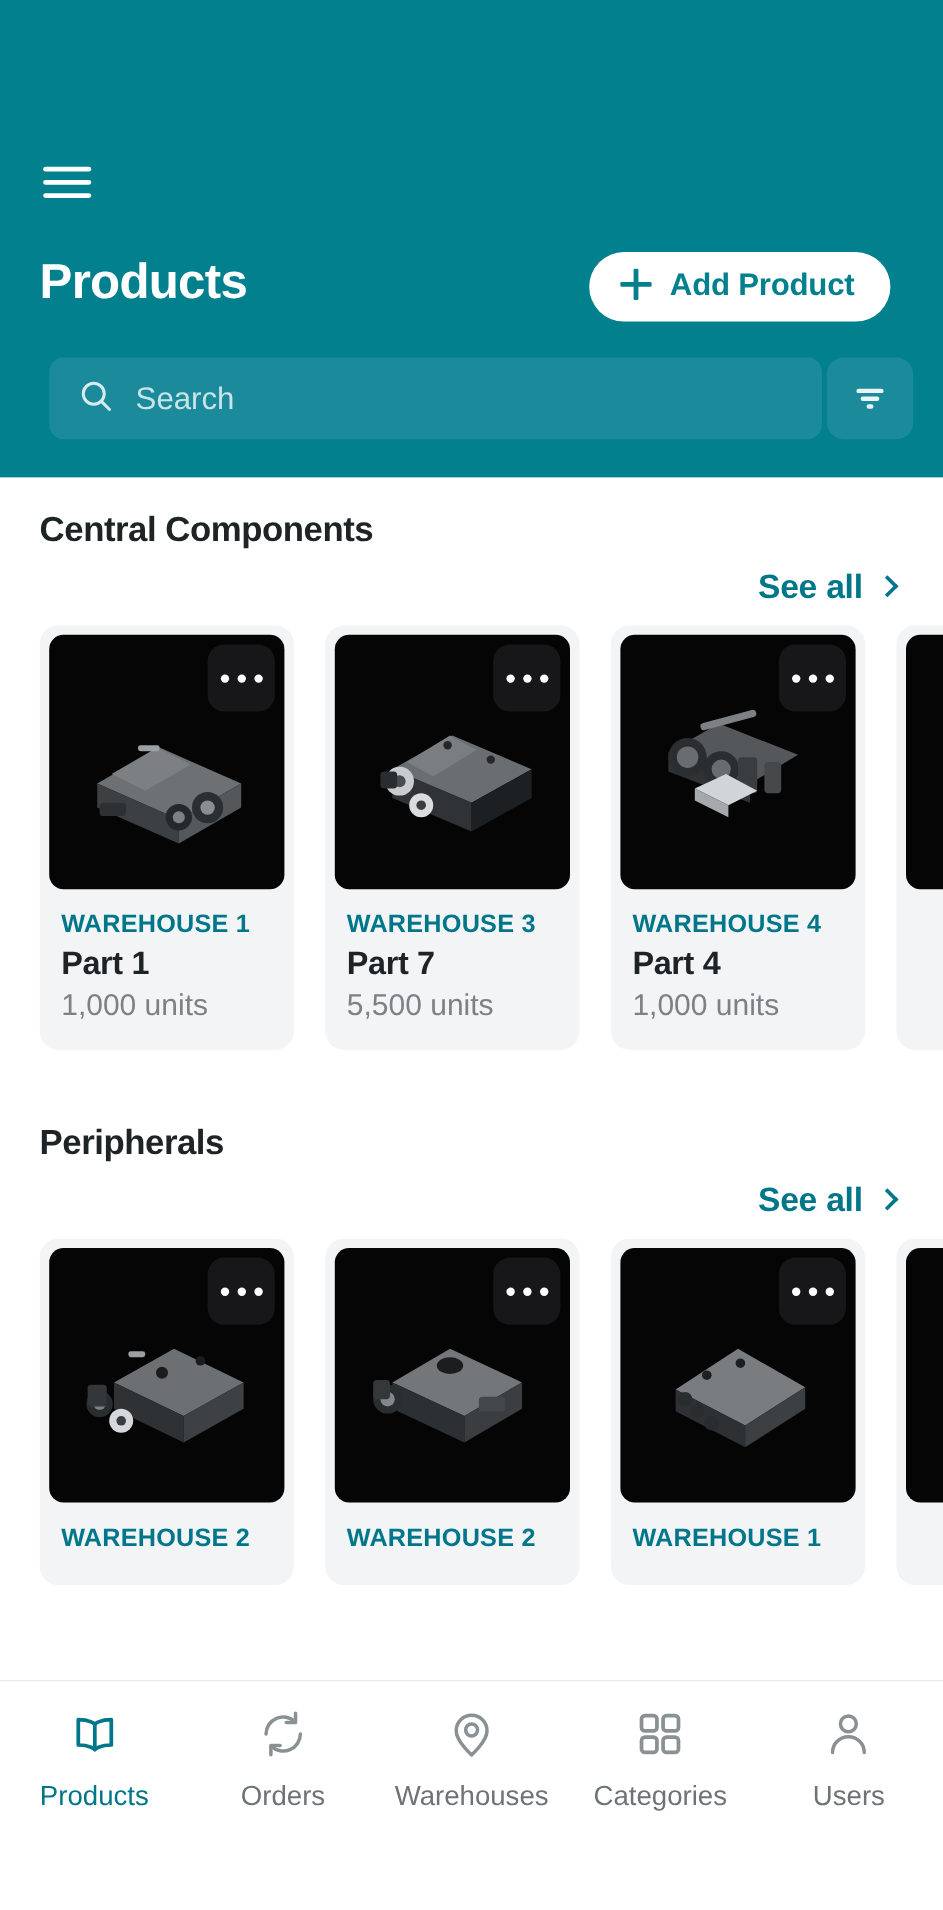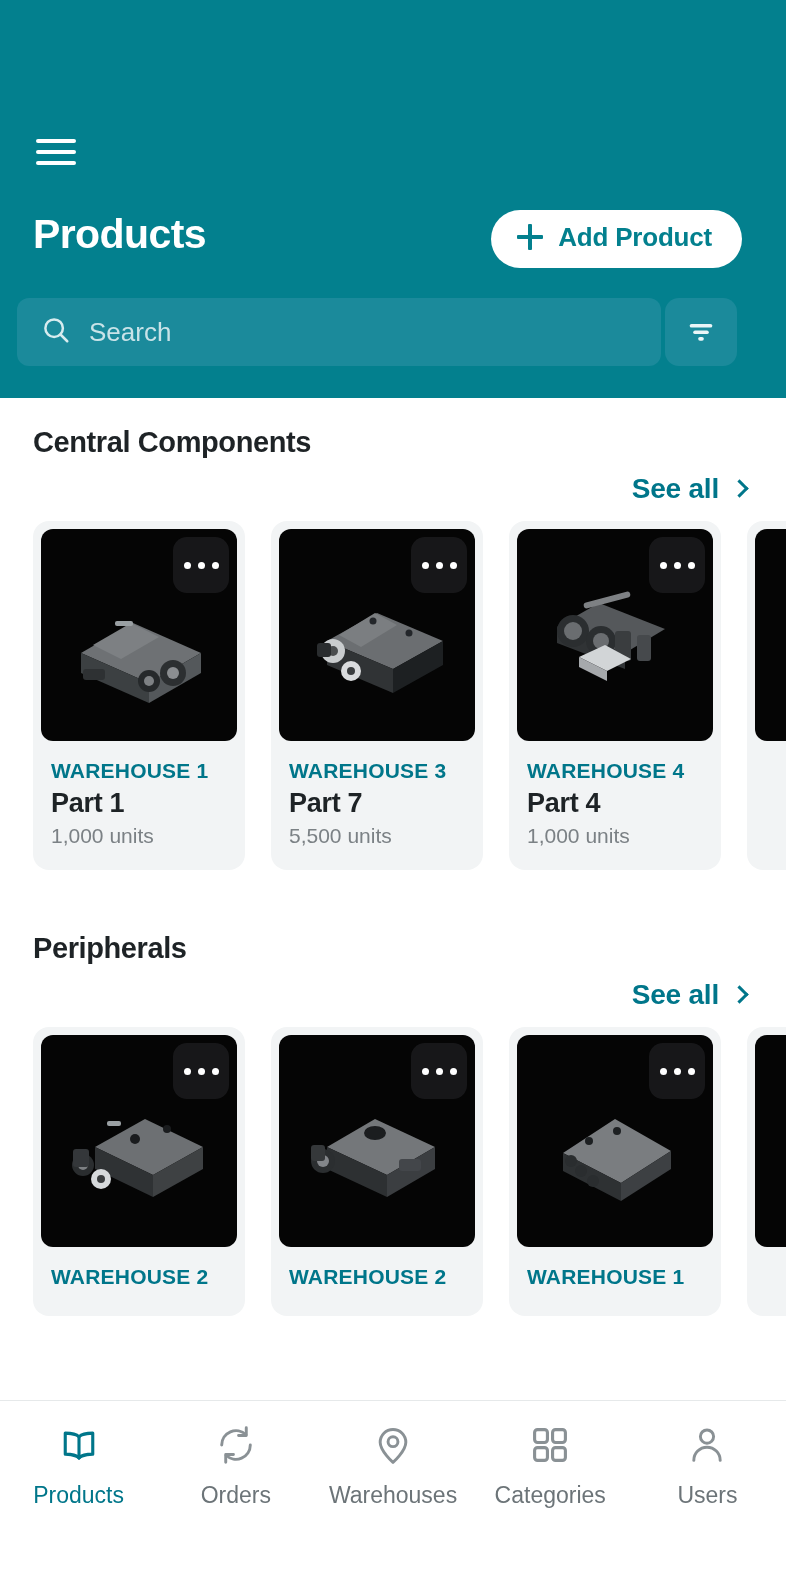--- a/index.html
+++ b/index.html
@@ -54,21 +54,21 @@
     content:""; position:absolute; background:#03808e; border-radius:1px;
   }
   .add-btn .plus::before { left:0; top:11px; width:26px; height:4px; }
   .add-btn .plus::after  { top:0; left:11px; width:4px; height:26px; }
   .add-btn .label {
     font-size:26px; font-weight:700; color:#03808e; white-space:nowrap;
     letter-spacing:-0.2px;
   }
 
   .search-row {
-    position:absolute; left:17px; top:298px;
+    position:absolute; left:41px; top:298px;
     width:720px; height:68px;
     display:flex; gap:4px; align-items:flex-start;
   }
   .search-box {
     flex:1; height:68px;
     background:#1b8a9b; border-radius:12px;
     display:flex; align-items:center; gap:18px;
     padding:0 24px;
     cursor:text;
   }
@@ -147,21 +147,21 @@
   .card-body { padding:18px 10px 22px 10px; }
   .wh {
     font-size:21px; font-weight:700; color:#00768a;
     letter-spacing:0.2px; white-space:nowrap;
   }
   .pname {
     font-size:27px; font-weight:700; color:#1e2326;
     margin-top:5px; letter-spacing:-0.3px;
   }
   .units {
-    font-size:21px; color:#7b8185;
+    font-size:25px; color:#7b8185;
     margin-top:5px;
   }
 
   
   .bottom-nav {
     position:absolute; left:0; bottom:0;
     width:786px; height:192px;
     background:#ffffff;
     border-top:1px solid #e6e9ea;
     display:flex; align-items:flex-start;

